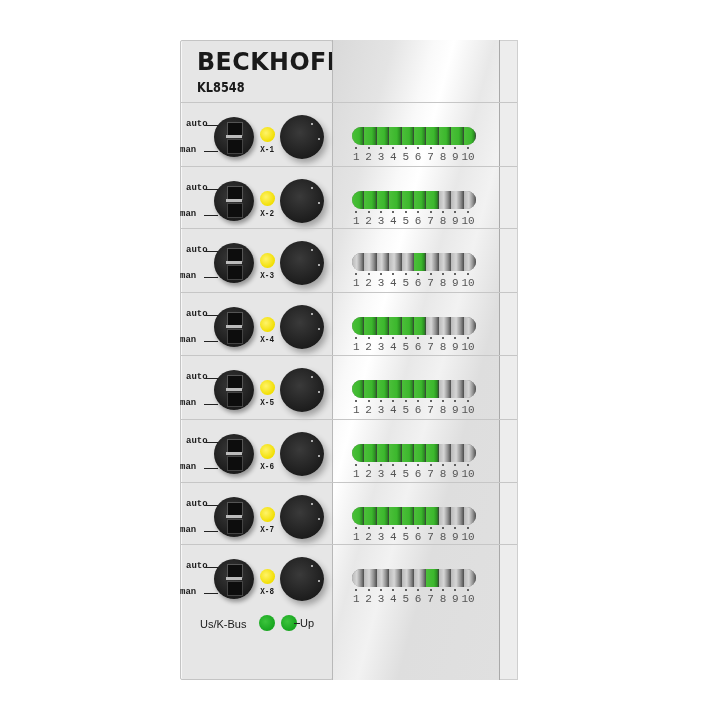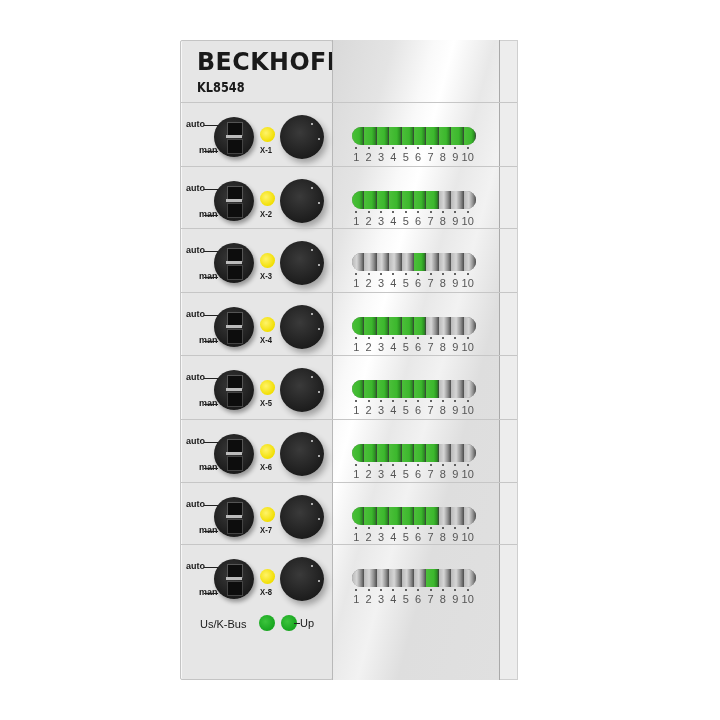--- a/index.html
+++ b/index.html
@@ -3,25 +3,25 @@
 <meta charset="utf-8">
 <style>
   html,body{margin:0;padding:0;background:#ffffff;}
   body{width:720px;height:720px;position:relative;overflow:hidden;font-family:"Liberation Sans",sans-serif;}
   .module{position:absolute;left:180px;top:40px;width:335px;height:640px;}
   .left-panel{position:absolute;left:0;top:0;width:151px;height:638px;background:#e6e6e6;border:1px solid #c4c4c4;border-radius:2px;box-shadow:inset 1px 0 0 #f7f7f7;}
   .glass-panel{position:absolute;left:152px;top:0;width:166px;height:640px;background:linear-gradient(105deg,#d9d9d9 0%,#e4e4e4 18%,#f9f9f9 30%,#ffffff 36%,#e8e8e8 48%,#f2f2f2 58%,#dedede 70%,#e0e0e0 100%);border-left:1px solid #b8b8b8;border-right:2px solid #a9a9a9;}
   .right-rail{position:absolute;left:320px;top:0;width:17px;height:638px;background:#ededed;border:1px solid #cfcfcf;border-left:none;}
   .brand{position:absolute;left:16px;top:6px;font-size:25px;font-weight:bold;letter-spacing:0.5px;color:#1a1a1a;transform:scaleX(0.95);transform-origin:left;font-family:"DejaVu Sans",sans-serif;}
   .model{position:absolute;left:16px;top:38px;font-size:14px;font-weight:bold;color:#1a1a1a;font-family:"DejaVu Sans Condensed","DejaVu Sans",sans-serif;transform:scaleX(0.9);transform-origin:left;}
-  .row{position:absolute;left:0;width:335px;height:62px;}
+  .row{position:absolute;left:0;width:335px;height:62px;font-family:Liberation Mono, monospace;}
   .row-divider{position:absolute;left:0;width:337px;height:1px;background:#c6c6c6;}
   .lbl{position:absolute;font-size:9px;font-weight:bold;color:#1a1a1a;}
   .lbl-auto{left:6px;top:12px;}
-  .lbl-man{left:0;top:38px;margin-left:19px;}
+  .lbl-man{left:0;top:38px;}
   .lead{position:absolute;height:1px;background:#222;}
   .switch{position:absolute;left:34px;top:10px;width:40px;height:40px;border-radius:50%;background:radial-gradient(circle at 45% 40%,#3a3a3a,#1b1b1b 70%);box-shadow:2px 3px 4px rgba(0,0,0,0.35);}
   .switch .slot-top{position:absolute;left:13px;top:5px;width:14px;height:12px;background:#0d0d0d;border:1px solid #555;}
   .switch .slot-bar{position:absolute;left:12px;top:18px;width:16px;height:3px;background:#bbb;}
   .switch .slot-bot{position:absolute;left:13px;top:22px;width:14px;height:13px;background:#0d0d0d;border:1px solid #444;}
   .led-y{position:absolute;left:80px;top:20px;width:15px;height:15px;border-radius:50%;background:radial-gradient(circle at 40% 40%,#fff36a,#f1de00 70%);}
   .xlbl{position:absolute;left:79px;top:38px;font-size:9px;font-weight:bold;color:#1a1a1a;transform:scaleX(0.85);}
   .pot{position:absolute;left:100px;top:8px;width:44px;height:44px;border-radius:50%;background:radial-gradient(circle at 45% 40%,#3a3a3a,#1c1c1c 72%);box-shadow:3px 4px 6px rgba(0,0,0,0.3);}
   .pot .dot1{position:absolute;right:11px;top:8px;width:2px;height:2px;background:#ddd;border-radius:50%;}
   .pot .dot2{position:absolute;right:4px;top:23px;width:2px;height:2px;background:#ddd;border-radius:50%;}

